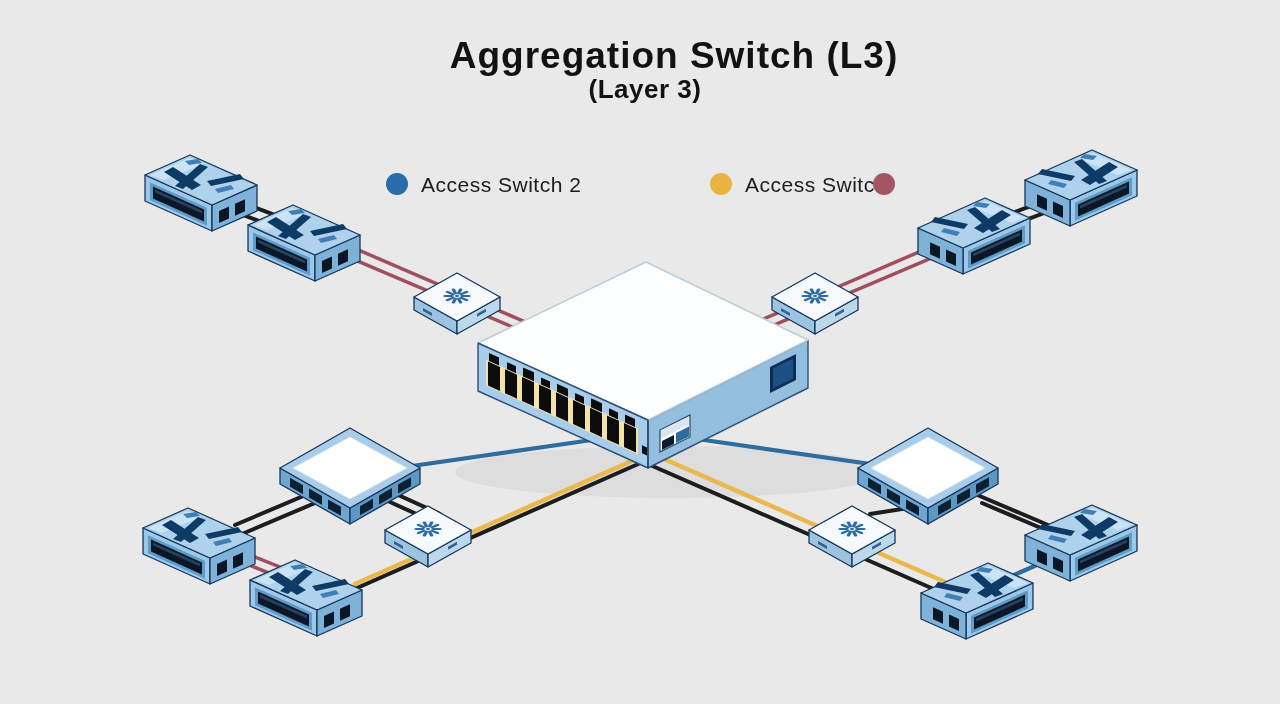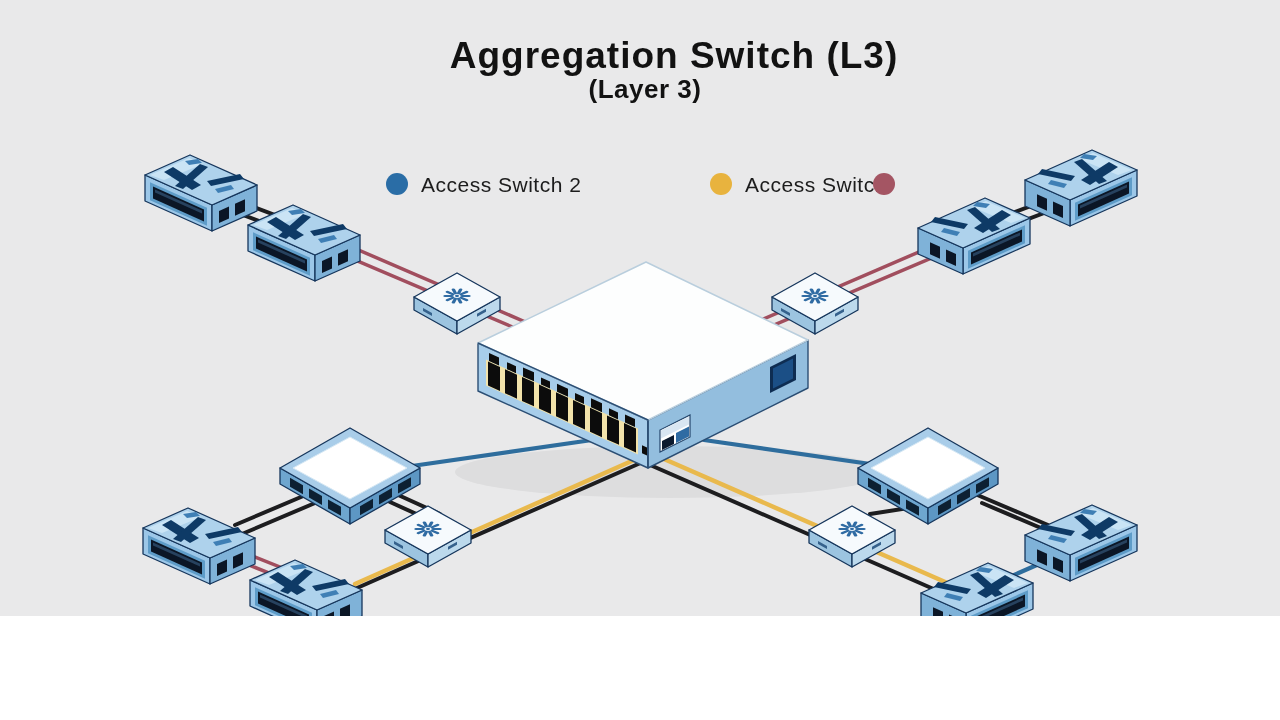--- a/index.html
+++ b/index.html
@@ -1,17 +1,17 @@
 <!DOCTYPE html>
 <html><head>
 <meta charset="utf-8">
 <style>
   html,body{margin:0;padding:0;}
   body{font-family:"Liberation Sans", sans-serif;}
-  .stage{position:relative;width:1280px;height:616px;background:#e9e9ea;overflow:hidden;}
+  .stage{position:relative;width:1280px;height:704px;background:#e9e9ea;overflow:hidden;}
   svg{display:block;}
   .edge{stroke:#16365c;stroke-width:1.3;stroke-linejoin:round;}
   .cedge{stroke:#2b4e74;stroke-width:1.4;stroke-linejoin:round;}
   .title-main{font-size:37px;font-weight:700;letter-spacing:1px;}
   .title-sub{font-size:26px;font-weight:700;letter-spacing:0.5px;}
   .legend-label{font-size:21px;font-weight:400;letter-spacing:0.5px;}
 </style>
 </head>
 <body>
 

